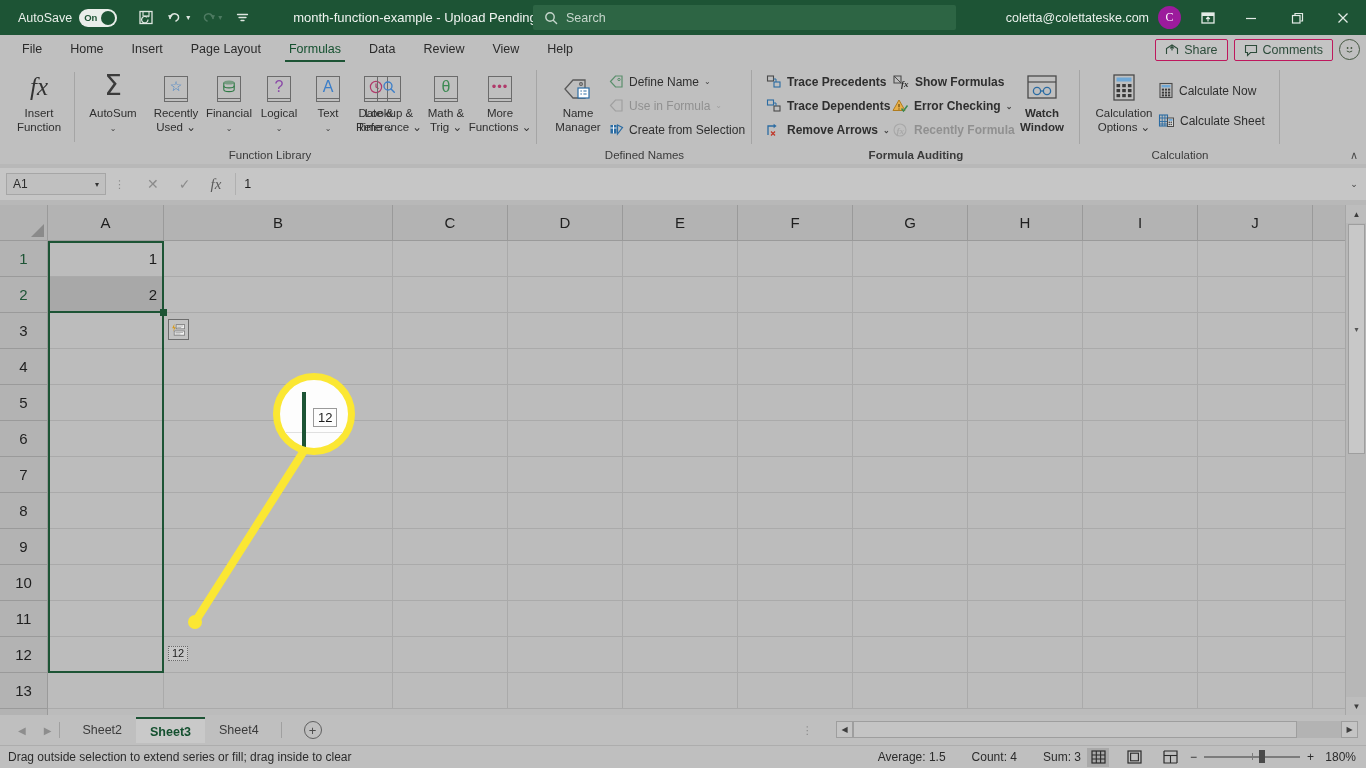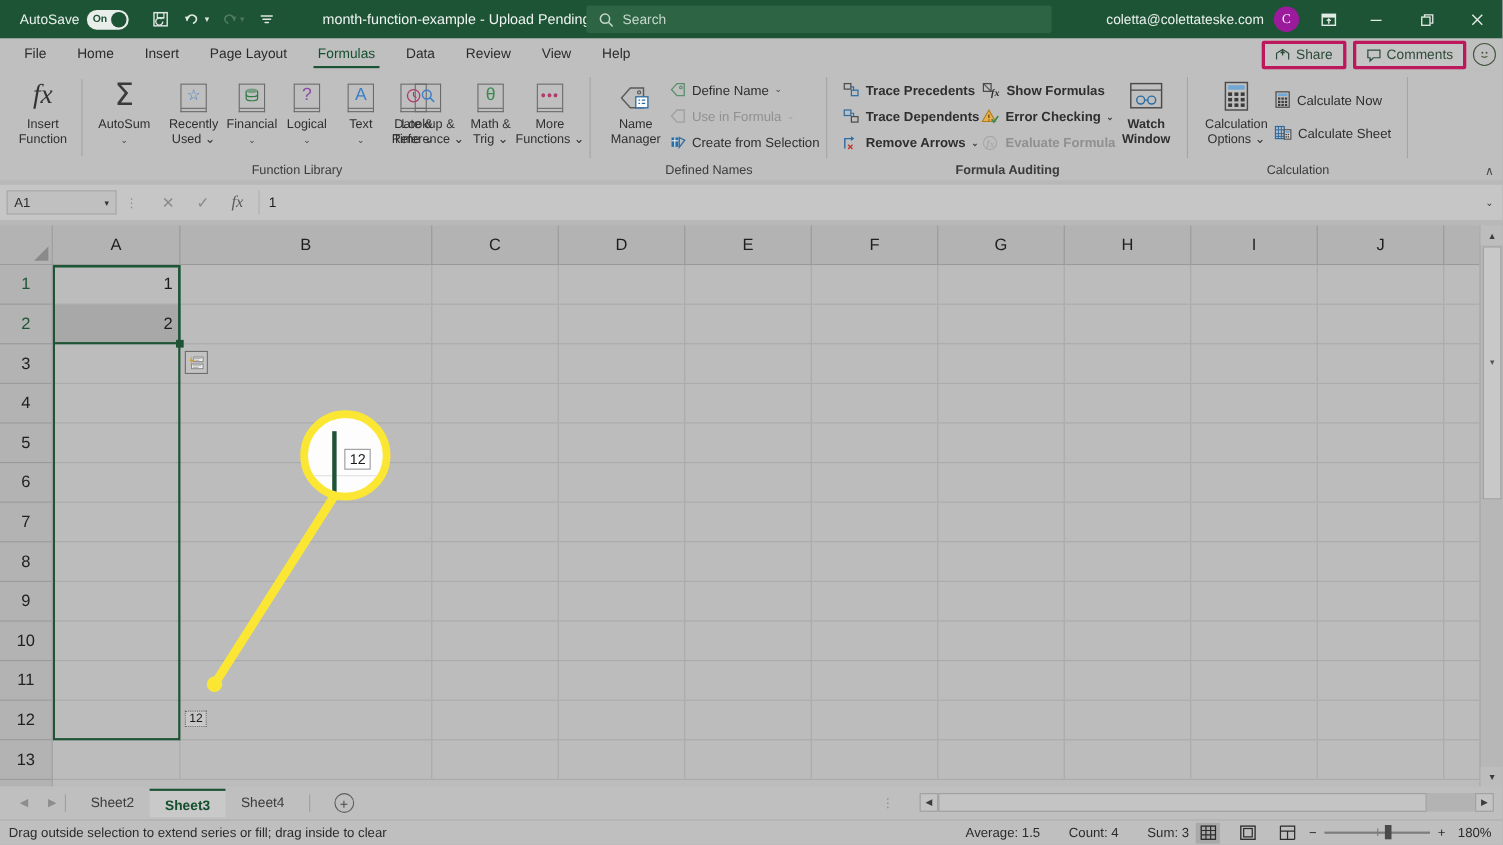--- a/index.html
+++ b/index.html
@@ -71,21 +71,21 @@
   .rtab.active::after {
     content: ""; position: absolute; left: 10px; right: 10px; bottom: 2px;
     height: 2.5px; background: #1d5435;
   }
   .tabs-right {
     position: absolute; right: 6px; top: 35px; height: 29px; display: flex;
     align-items: center; gap: 6px; font-size: 12.5px; color: #2c4b3a;
   }
   .pillbtn {
     display: flex; align-items: center; gap: 5px; padding: 3px 9px;
-    border: 3px solid #be185d; background: #c4c4c4; border-radius: 2px;
+    border: 1px solid #be185d; background: #c4c4c4; border-radius: 2px;
   }
   .smiley {
     width: 21px; height: 21px; border-radius: 50%; border: 1.4px solid #44563f;
     display: flex; align-items: center; justify-content: center;
   }
 
   
   .ribbon {
     position: absolute; left: 0; top: 64px; width: 1366px; height: 100px;
     background: #bfbfbf;
@@ -628,21 +628,21 @@
             <path d="M9.5 10.5 L11.5 13 L15.5 7.5" fill="none" stroke="#3c8a52" stroke-width="1.5"></path>
           </svg>
         <span>Error Checking</span>
         <span class="chev">⌄</span>
       </div>
       <div class="smbtn dim" style="left:140px; top:58px;">
         <svg width="17" height="16" viewBox="0 0 17 16">
             <circle cx="8" cy="8" r="6" fill="none" stroke="#a8a8a8" stroke-width="1.1"></circle>
             <text x="4.6" y="11.5" font-size="9" font-style="italic" font-family="serif" fill="#a8a8a8">fx</text>
           </svg>
-        <span>Evaluate Formula</span>
+        <span>Recently Formula</span>
       </div>
 
       <div class="bigbtn" style="left:262px; width:56px;">
         <div class="ico">
           <svg width="38" height="30" viewBox="0 0 38 30">
               <rect x="5" y="3" width="28" height="22" fill="none" stroke="#4a4a4a" stroke-width="1.3"></rect>
               <path d="M5 9 H33" stroke="#4a4a4a" stroke-width="1.2"></path>
               <circle cx="14" cy="18" r="3.6" fill="none" stroke="#2b6ca3" stroke-width="1.3"></circle>
               <circle cx="24" cy="18" r="3.6" fill="none" stroke="#2b6ca3" stroke-width="1.3"></circle>
               <path d="M17.6 18 H20.4" stroke="#2b6ca3" stroke-width="1.3"></path>

